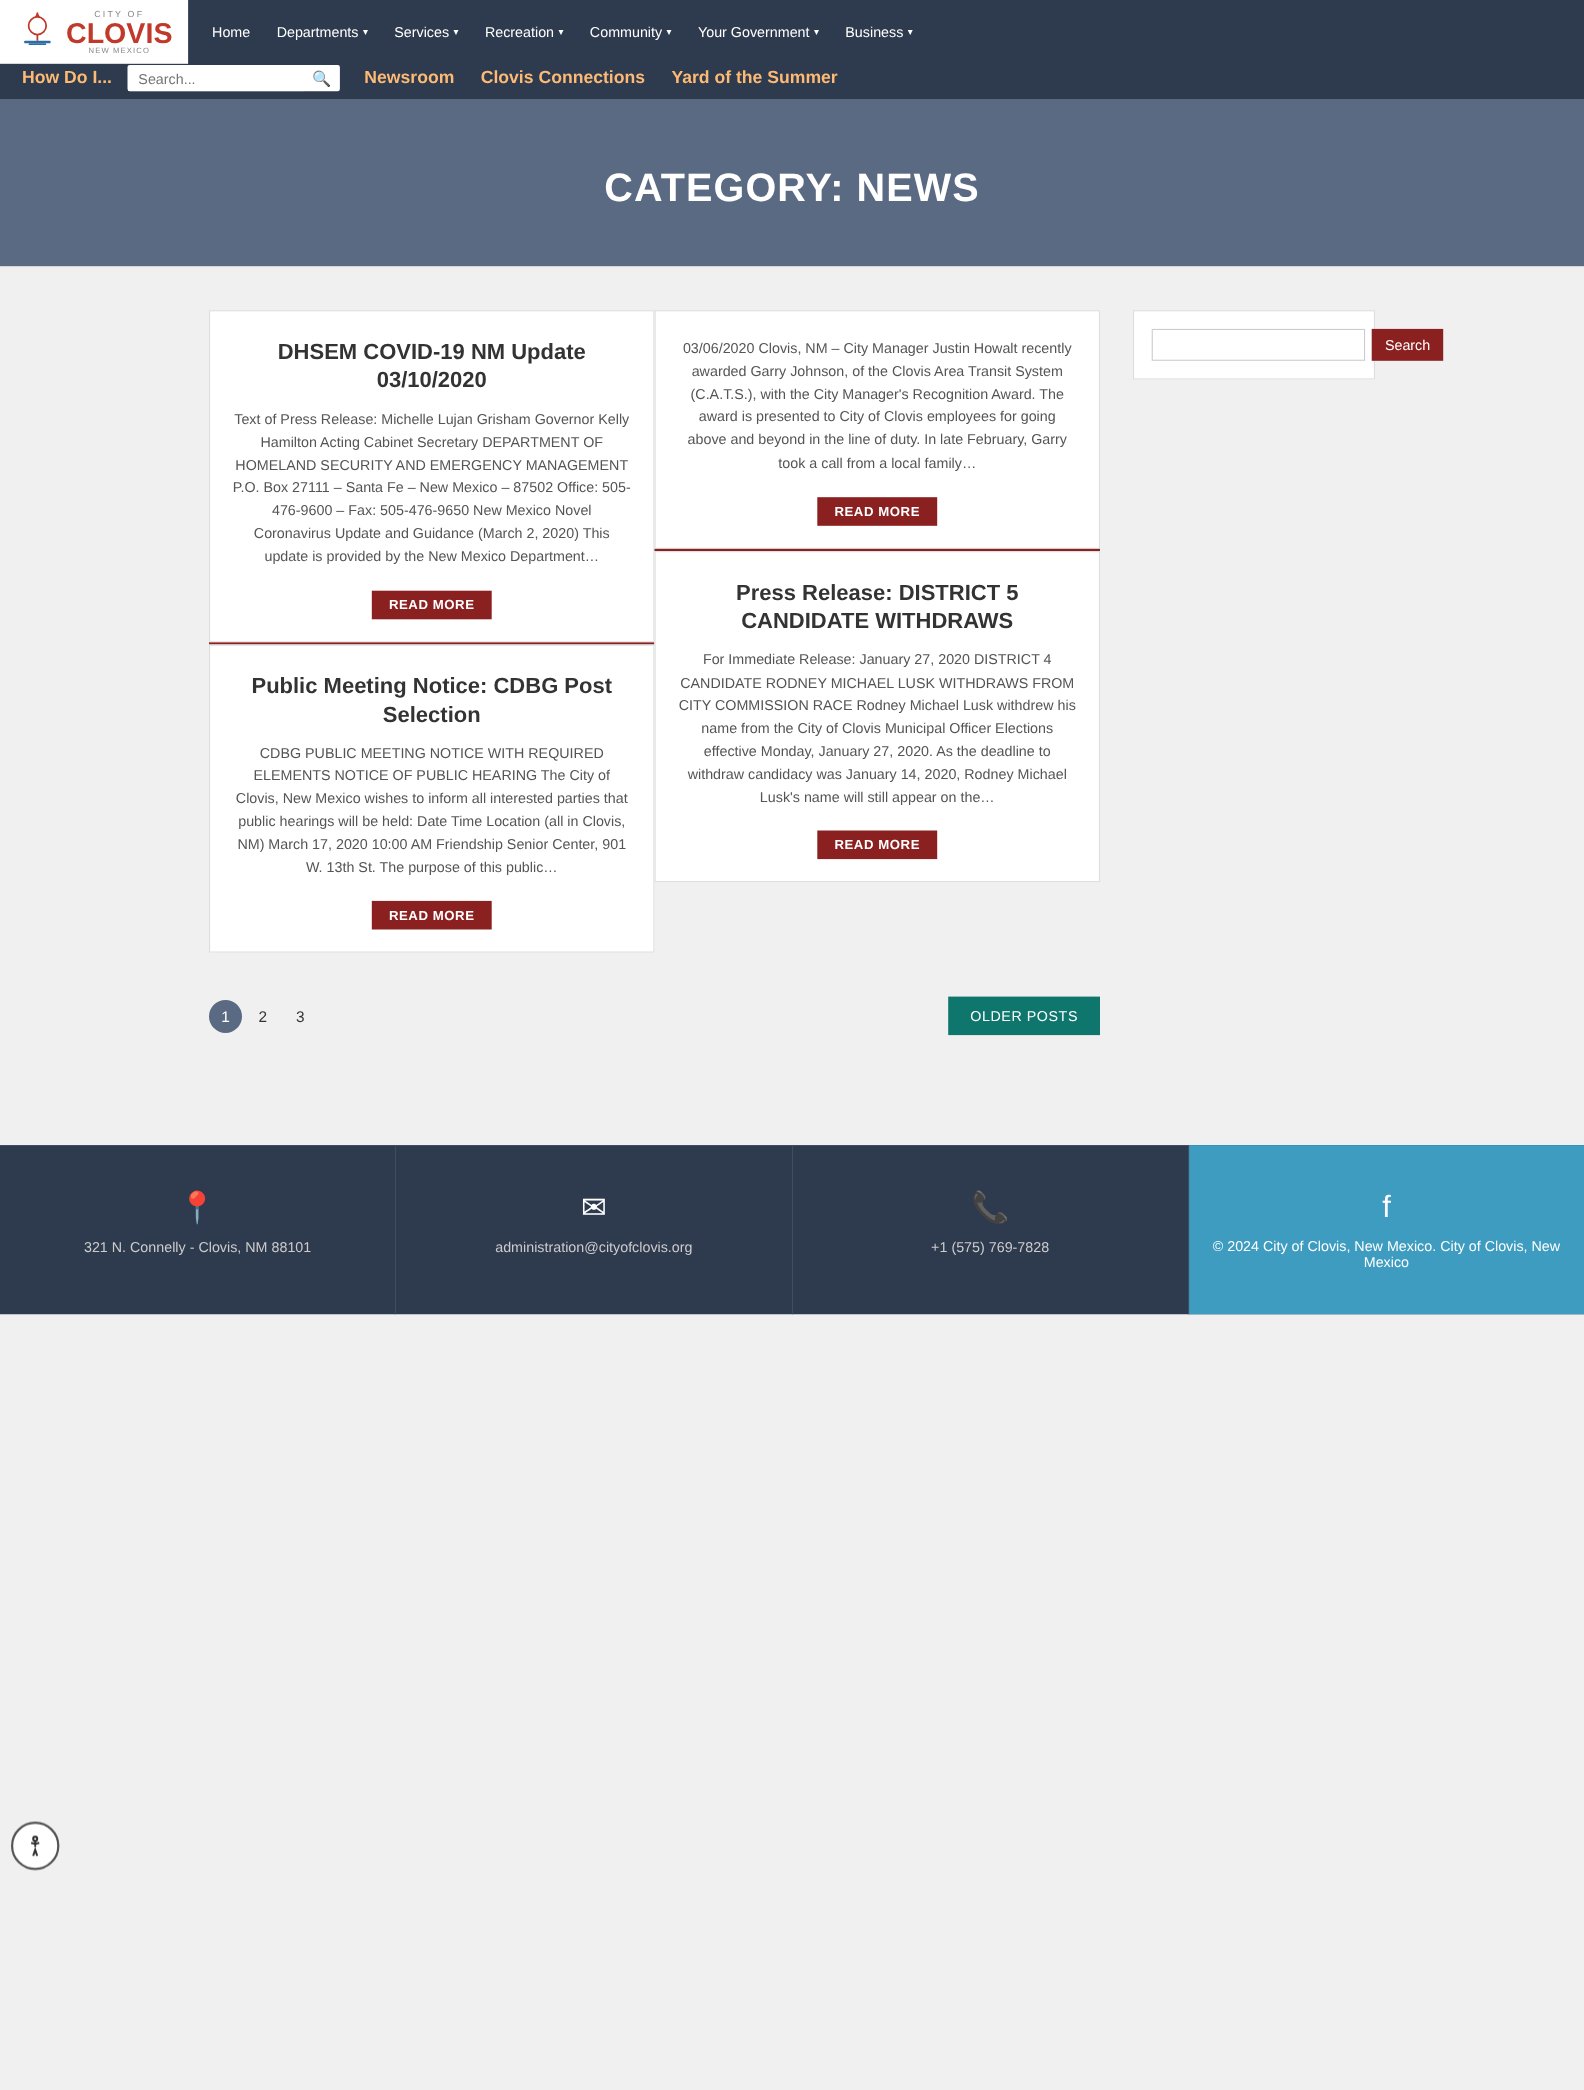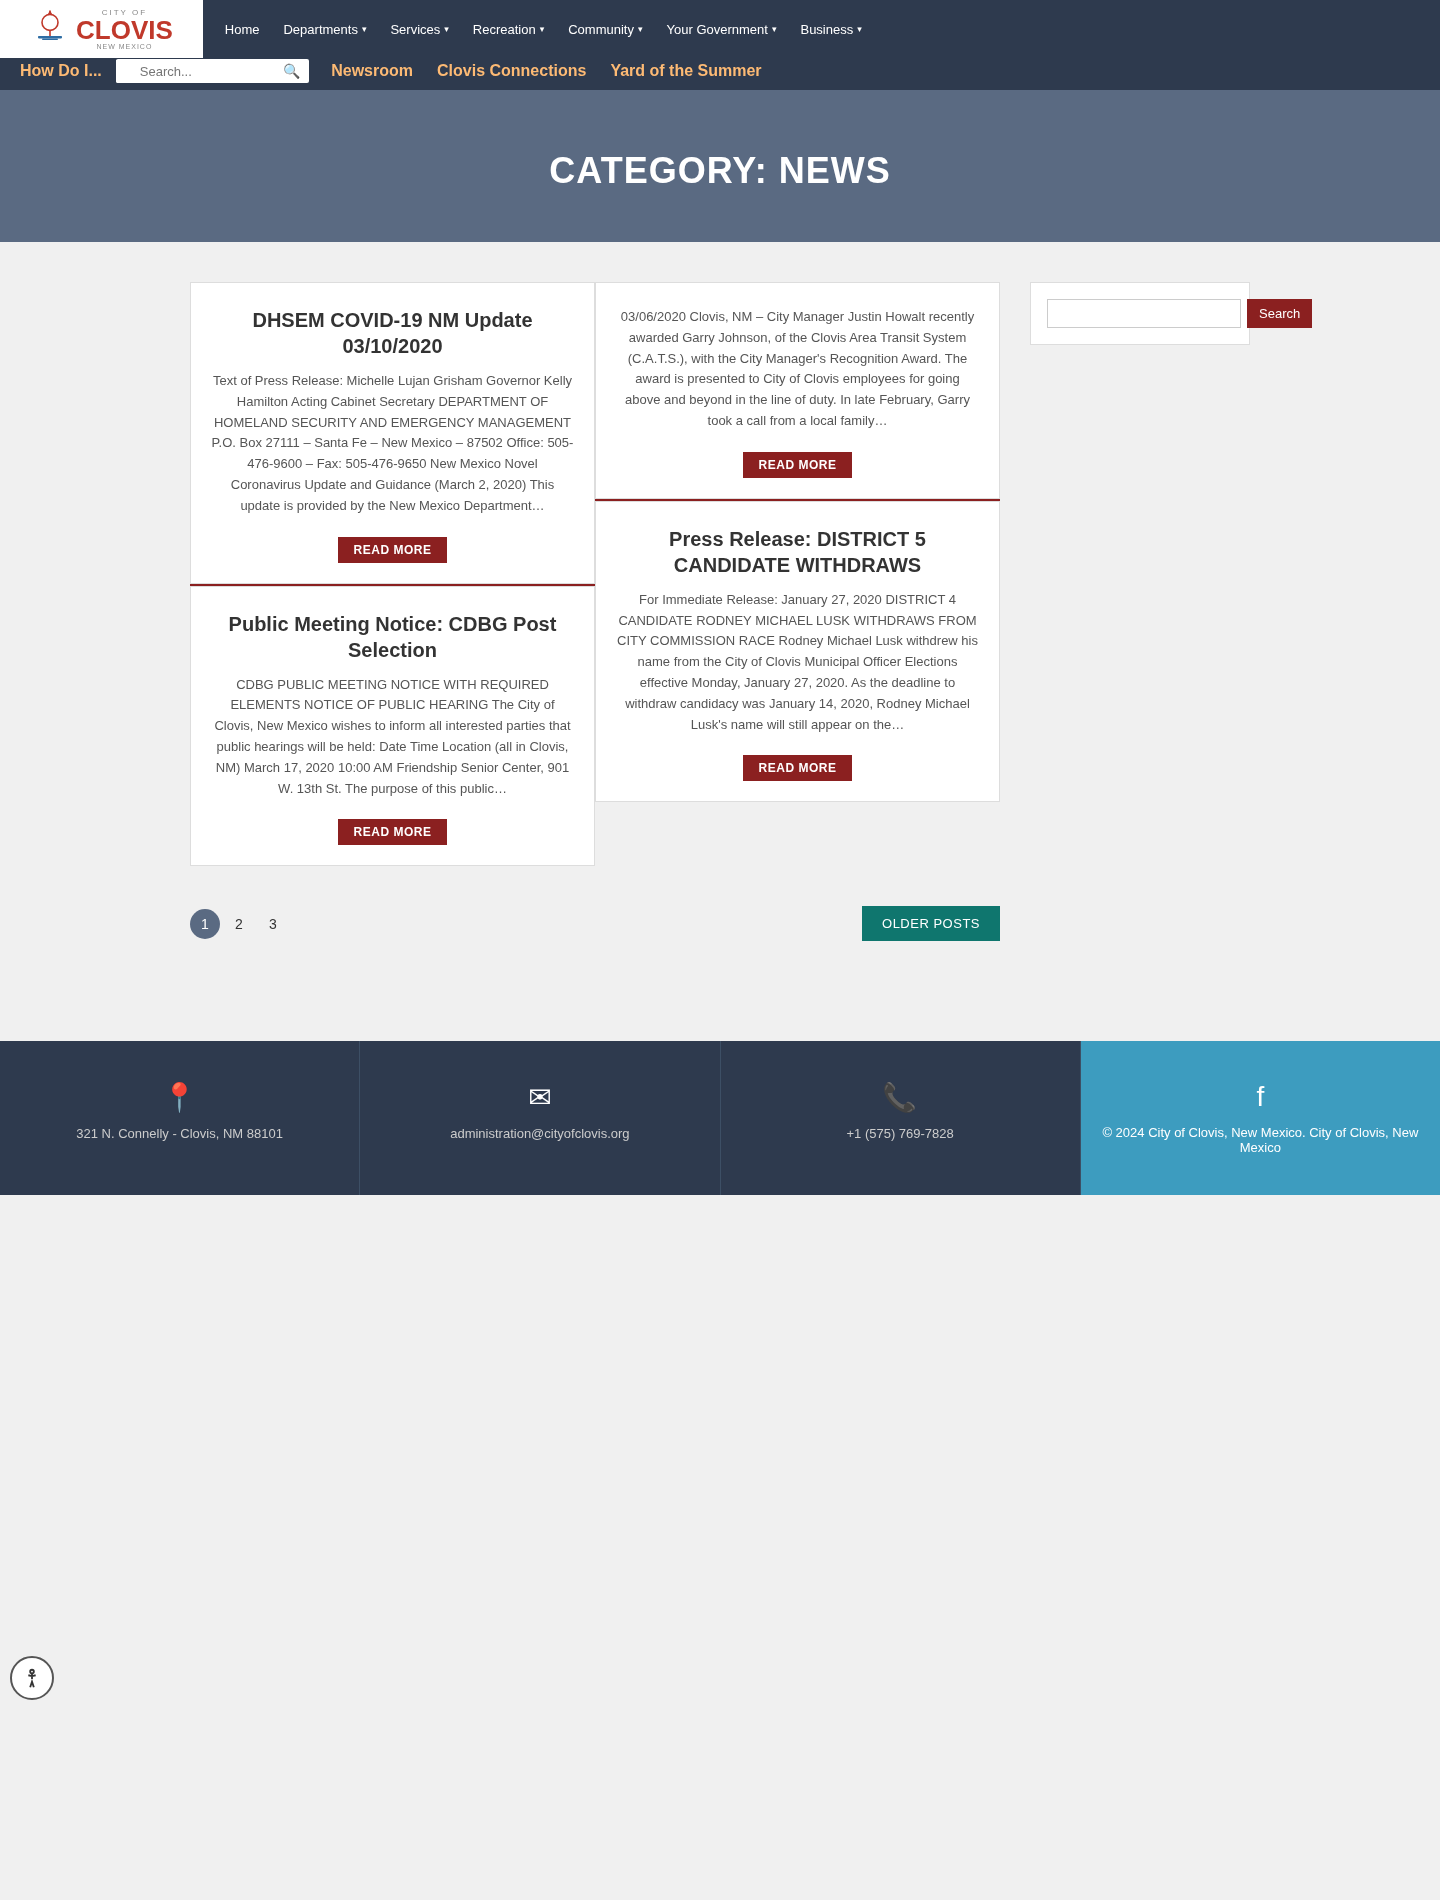--- a/index.html
+++ b/index.html
@@ -1,30 +1,30 @@
 <!DOCTYPE html>
 <html><head>
   <meta charset="utf-8">
   <style>
     * { box-sizing: border-box; margin: 0; padding: 0; }
     body { font-family: Arial, sans-serif; background: #f0f0f0; color: #333; font-size: 14px; }
 
     
     nav { background: #2e3a4e; }
     .nav-top { display: flex; align-items: center; flex-wrap: wrap; }
-    .nav-logo { background: white; padding: 8px 30px; display: flex; align-items: flex-start; }
+    .nav-logo { background: white; padding: 8px 14px; display: flex; align-items: center; }
     .logo-text { display: flex; flex-direction: column; align-items: center; }
     .logo-icon { width: 40px; height: 40px; margin-right: 6px; }
     .nav-menu { display: flex; flex-wrap: wrap; align-items: center; padding: 0 10px; }
     .nav-menu a, .nav-menu .nav-item { color: white; text-decoration: none; padding: 12px 12px; font-size: 13px; cursor: pointer; display: inline-flex; align-items: center; gap: 4px; }
     .nav-arrow { font-size: 9px; }
     .nav-row2 { display: flex; align-items: center; padding: 0 10px 6px; flex-wrap: wrap; gap: 4px; }
     .nav-row2 a { color: #fdba74; text-decoration: none; font-size: 16px; padding: 4px 10px; cursor: pointer; font-weight: bold; }
     .search-wrap { display: flex; align-items: center; background: white; border-radius: 2px; overflow: hidden; margin-right: 8px; }
-    .search-wrap input { border: none; outline: none; padding: 4px 24px; font-size: 13px; width: 160px; }
+    .search-wrap input { border: none; outline: none; padding: 4px 10px; font-size: 13px; width: 160px; }
     .search-wrap button { background: none; border: none; padding: 4px 8px; cursor: pointer; font-size: 14px; color: #555; }
 
     
     .page-header { background: #5a6a82; padding: 60px 20px 50px; text-align: center; }
     .page-header h1 { font-size: 36px; font-weight: 700; color: white; letter-spacing: 1px; text-transform: uppercase; }
 
     
     .main-wrapper { max-width: 1100px; margin: 0 auto; padding: 40px 20px; display: flex; gap: 30px; }
     .content-area { flex: 1; display: flex; flex-direction: column; gap: 0; }
     .posts-grid { display: grid; grid-template-columns: 1fr 1fr; gap: 0; }

